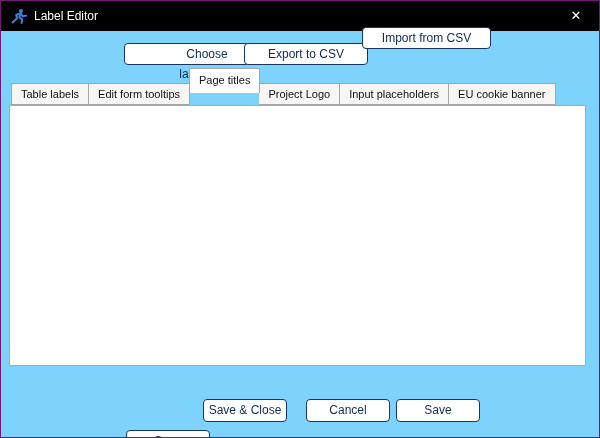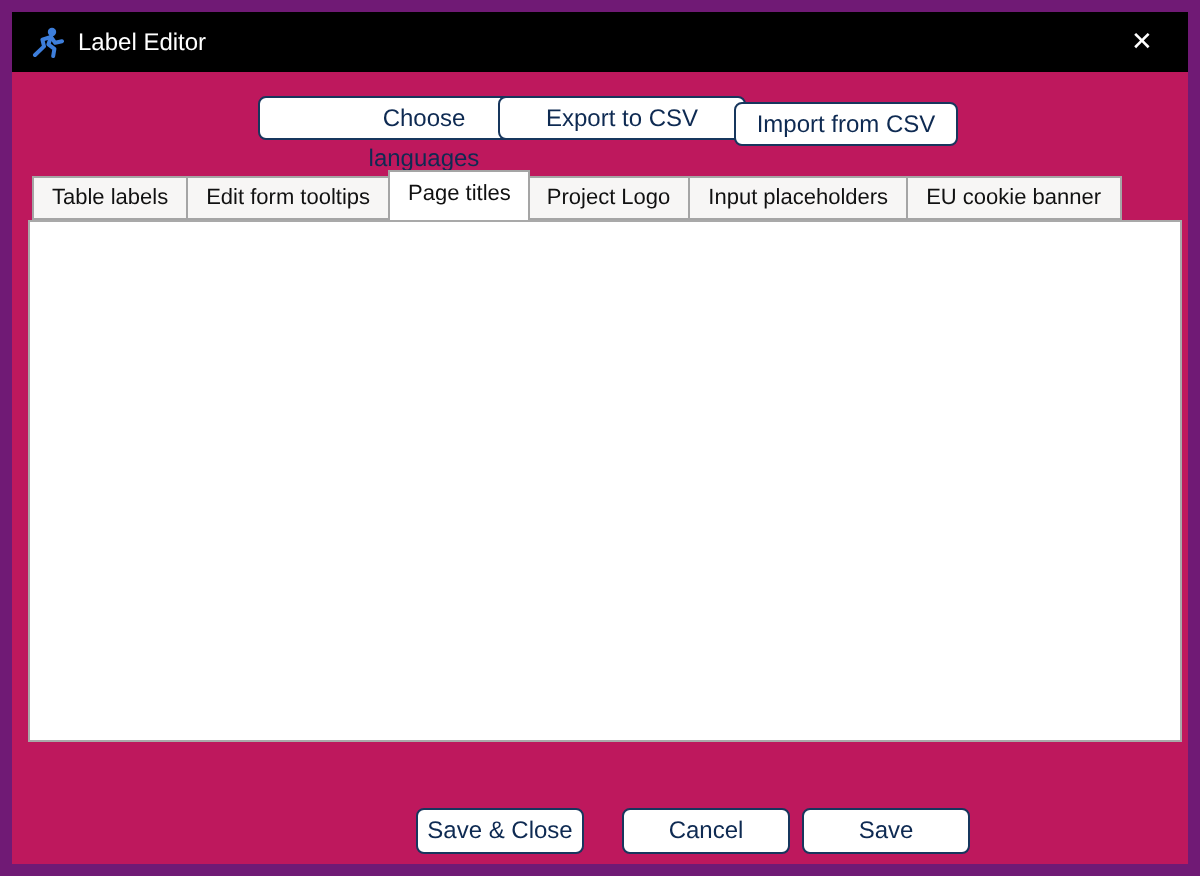--- a/index.html
+++ b/index.html
@@ -1,47 +1,47 @@
 <!DOCTYPE html>
 <html><head>
 <meta charset="utf-8">
 <style>
   * { box-sizing: border-box; margin: 0; padding: 0; }
   html,body { width:600px; height:438px; }
   body { font-family: "Liberation Sans", sans-serif; }
 
   .window {
     position: relative; width: 600px; height: 438px;
-    background: #be185d; border: 6px solid #701a75; overflow: hidden;
+    background: #7dd3fc; border: 1px solid #701a75; overflow: hidden;
   }
 
   
   .titlebar { position:absolute; left:0; top:0; width:100%; height:30px; background:#000; }
   .titlebar .app-icon { position:absolute; left:10px; top:7px; width:16px; height:16px; }
   .titlebar .title { position:absolute; left:33px; top:0; line-height:30px; color:#fff; font-size:12px; }
   .close-btn { position:absolute; right:0; top:0; width:46px; height:30px; color:#fff;
     font-size:13px; text-align:center; line-height:30px; cursor:default; }
 
   
   .btn { position:absolute; height:22px; background:#fff; border:1px solid #17365d;
     border-radius:4px; color:#0e2a52; font-size:12px; text-align:center; line-height:20px; }
   .btn.b-choose { left:123px; top:42px; width:134px;padding-left:32px; }
   .btn.b-export { left:243px; top:42px; width:124px; }
-  .btn.b-import { left:361px; top:45px; width:112px; }
+  .btn.b-import { left:361px; top:26px; width:129px; }
   .btn.foot { top:398px; height:23px; line-height:21px; width:84px; }
   .btn.b-save  { left:125px;margin-top:31px; } .btn.b-saveclose { left:202px; }
   .btn.b-cancel{ left:305px; } .btn.b-help { left:395px; }
 
   
   .tabs { position:absolute; left:10px; top:80px; height:24px; display:flex; align-items:flex-end; }
   .tab { height:22px; padding:0 9px; font-size:11px; line-height:21px; color:#111;
     background:#f7f6f5; border:1px solid #a5a5a5; border-left:none; white-space:nowrap; }
   .tab:first-child { border-left:1px solid #a5a5a5; }
   .tab.active { height:25px; line-height:23px; background:#fff; border-left:1px solid #a5a5a5;
-    border-bottom:none; position:relative; z-index:3; margin:0 -1px; }
+    border-bottom:none; position:relative; z-index:3; margin:12px -1px; }
   .tabpanel { position:absolute; left:8px; top:104px; width:577px; height:261px;
     background:#fff; border:1px solid #a9a9a9; z-index:1; }
 
   
   .flabel { position:absolute; top:118px; font-size:12px; color:#111; background:#f1f1f1; padding:1px 2px; }
   .fl-table { left:21px; } .fl-page { left:196px; }
   .combo { position:absolute; top:114px; height:23px; background:#fff; border:1px solid #767676;
     font-size:12px; color:#111; line-height:21px; padding-left:6px; }
   .cb-table { left:63px; width:122px; } .cb-page { left:247px; width:116px; }
   .combo .chev { position:absolute; right:7px; top:7px; width:7px; height:7px;

